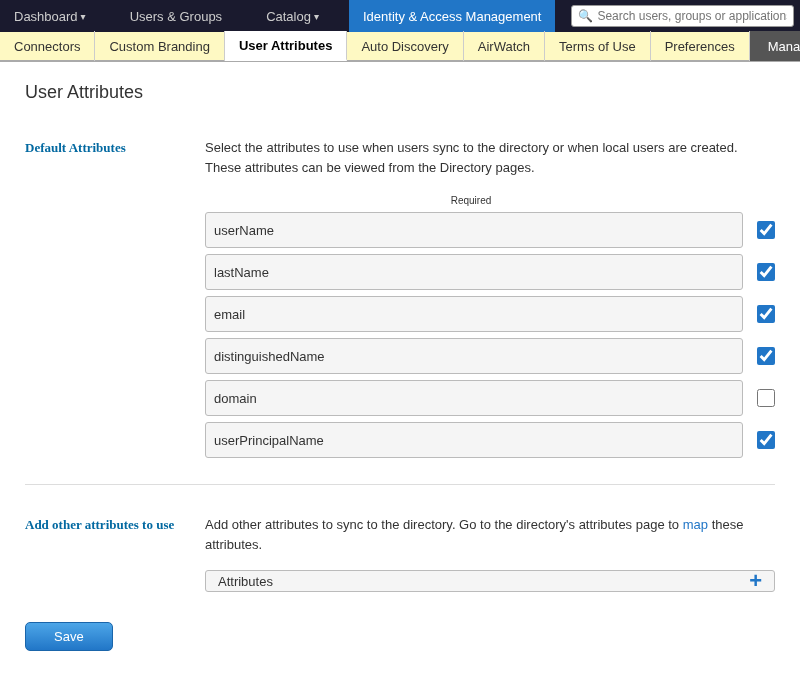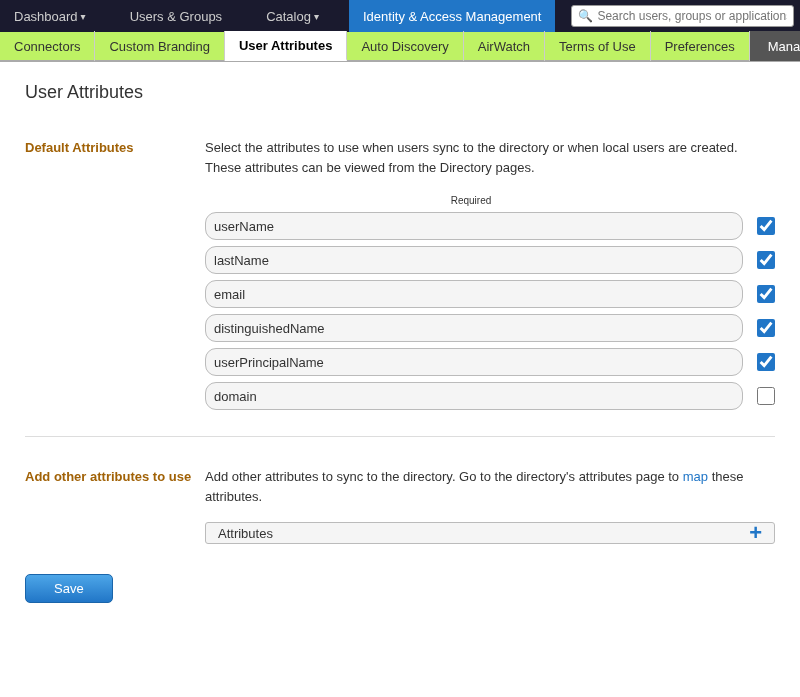--- a/index.html
+++ b/index.html
@@ -54,21 +54,21 @@
     .search-icon-unicode {
       color: #888;
       font-size: 12px;
       margin-right: 4px;
     }
 
     
     .second-nav {
       display: flex;
       align-items: center;
-      background: #bef264;
+      background: #fef9c3;
       border-bottom: 2px solid #aaa;
       height: 30px;
     }
     .second-nav-item {
       height: 30px;
       display: flex;
       align-items: center;
       padding: 0 14px;
       font-size: 13px;
       color: #333;
@@ -116,22 +116,23 @@
       display: flex;
       margin-bottom: 30px;
       padding-bottom: 20px;
       border-bottom: 1px solid #ddd;
     }
     .section-label {
       width: 180px;
       min-width: 180px;
       font-weight: bold;
       font-size: 13px;
-      color: #a16207;
+      color: #0369a1;
       padding-top: 2px;
+      font-family: Liberation Serif, serif;
     }
     .section-content {
       flex: 1;
     }
     .section-description {
       font-size: 13px;
       color: #333;
       margin-bottom: 18px;
       line-height: 1.5;
     }
@@ -144,23 +145,23 @@
       margin-bottom: 6px;
     }
 
     .attr-row {
       display: flex;
       align-items: center;
       margin-bottom: 6px;
     }
     .attr-input {
       flex: 1;
-      height: 28px;
+      height: 36px;
       border: 1px solid #bbb;
-      border-radius: 11px;
+      border-radius: 3px;
       background: #f5f5f5;
       padding: 0 8px;
       font-size: 13px;
       color: #333;
       outline: none;
     }
     .attr-checkbox {
       margin-left: 14px;
       width: 18px;
       height: 18px;
@@ -294,27 +295,27 @@
         <input class="attr-input" type="text" value="email" style="">
         <input class="attr-checkbox" type="checkbox" checked="" style="">
       </div>
 
       <div class="attr-row">
         <input class="attr-input" type="text" value="distinguishedName" style="">
         <input class="attr-checkbox" type="checkbox" checked="" style="">
       </div>
 
       <div class="attr-row">
-        <input class="attr-input" type="text" value="userPrincipalName" style="">
-        <input class="attr-checkbox" type="checkbox" checked="" style="">
-      </div>
-
-      <div class="attr-row">
         <input class="attr-input" type="text" value="domain" style="">
         <input class="attr-checkbox" type="checkbox" style="">
+      </div>
+
+      <div class="attr-row">
+        <input class="attr-input" type="text" value="userPrincipalName" style="">
+        <input class="attr-checkbox" type="checkbox" checked="" style="">
       </div>
     </div>
   </div>
 
   <div class="section2">
     <div class="section-label">Add other attributes to use</div>
     <div class="section-content">
       <div class="add-description">
         Add other attributes to sync to the directory. Go to the directory's attributes page to <a>map</a> these attributes.
       </div>

